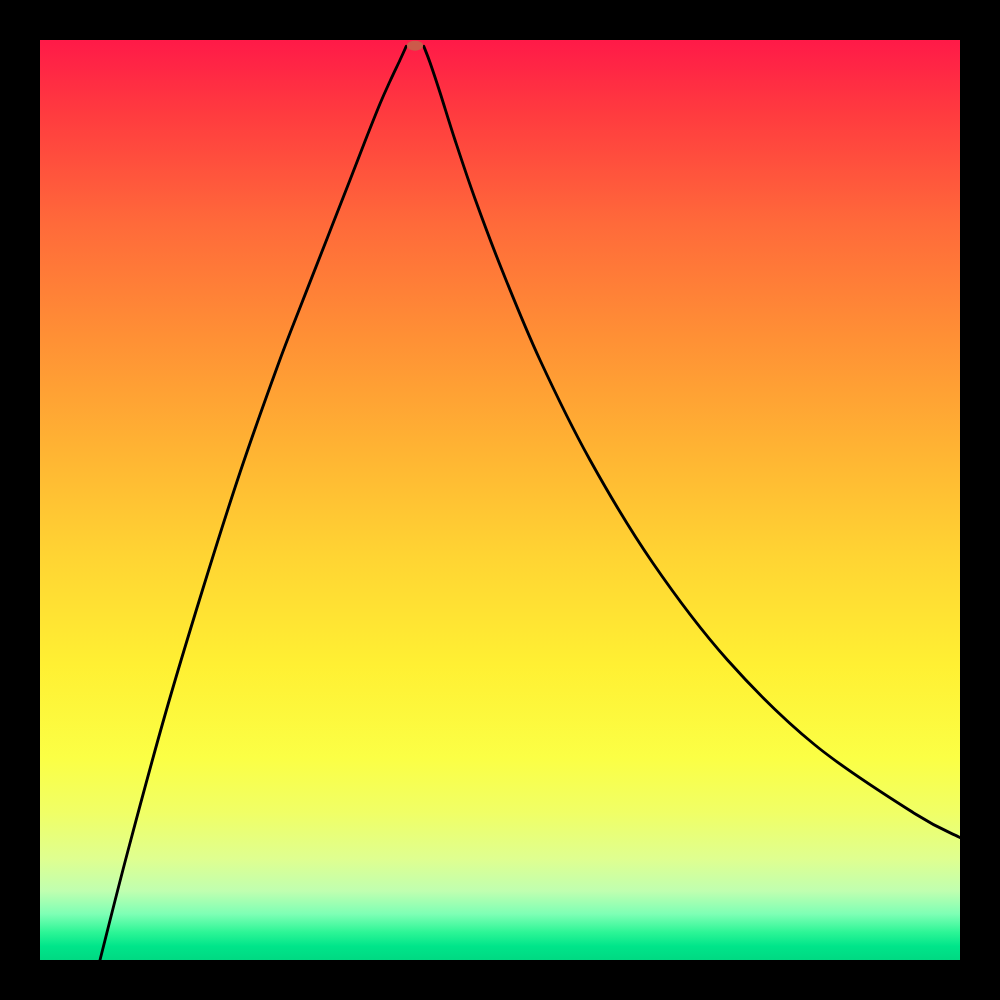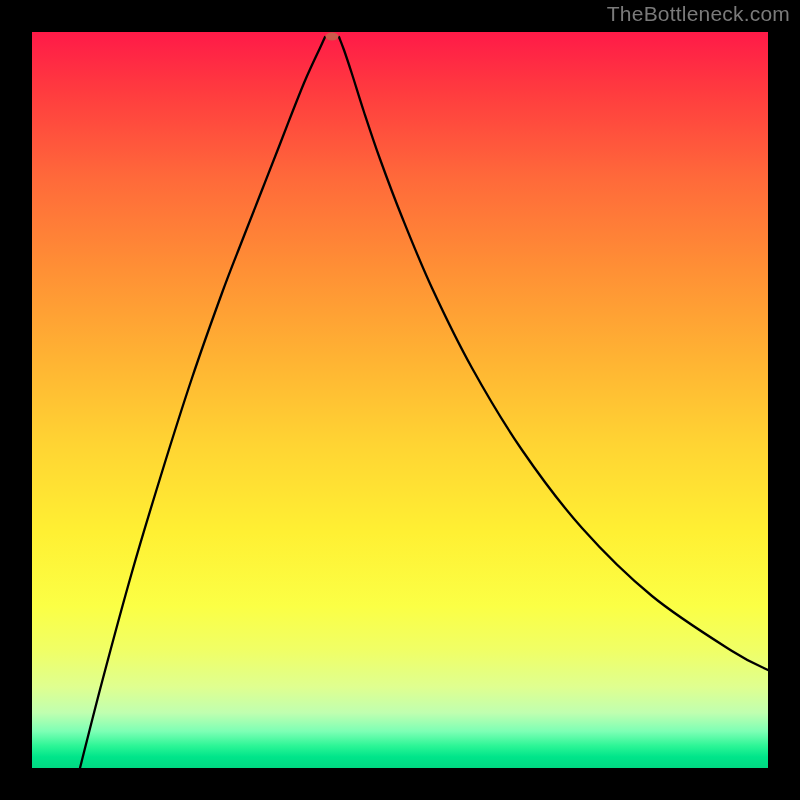--- a/index.html
+++ b/index.html
@@ -65,21 +65,20 @@
     font-size: 21px;
     font-weight: 400;
     letter-spacing: 0.2px;
     user-select: none;
   }
 </style>
 </head>
 <body>
 
 <div class="frame">
-  <div class="watermark">TheBottleneck.com</div>
   <div class="plot">
     <div class="gradient"></div>
     <div class="curve">
       <svg viewBox="0 0 736 736" preserveAspectRatio="none">
         <path id="path-left" fill="none" stroke="#000" stroke-width="2.3" stroke-linecap="round" d="M 48 736 C 51.67 721.67, 61.33 682.67, 70 650 C 78.67 617.33, 90.00 575.00, 100 540 C 110.00 505.00, 120.00 472.33, 130 440 C 140.00 407.67, 150.00 375.83, 160 346 C 170.00 316.17, 181.67 283.83, 190 261 C 198.33 238.17, 203.33 226.17, 210 209 C 216.67 191.83, 223.67 174.17, 230 158 C 236.33 141.83, 243.00 124.83, 248 112 C 253.00 99.17, 256.00 91.17, 260 81 C 264.00 70.83, 268.67 59.00, 272 51 C 275.33 43.00, 277.33 38.83, 280 33 C 282.67 27.17, 285.83 20.67, 288 16 C 290.17 11.33, 292.17 6.83, 293 5"></path>
         <path id="path-right" fill="none" stroke="#000" stroke-width="2.3" stroke-linecap="round" d="M 307 5 C 307.83 7.17, 309.83 11.83, 312 18 C 314.17 24.17, 316.67 31.67, 320 42 C 323.33 52.33, 327.33 65.83, 332 80 C 336.67 94.17, 341.67 109.50, 348 127 C 354.33 144.50, 361.33 163.50, 370 185 C 378.67 206.50, 388.33 230.83, 400 256 C 411.67 281.17, 425.00 309.00, 440 336 C 455.00 363.00, 471.67 391.33, 490 418 C 508.33 444.67, 528.33 471.67, 550 496 C 571.67 520.33, 595.00 543.50, 620 564 C 645.00 584.50, 680.67 606.67, 700 619 C 719.33 631.33, 730.00 634.83, 736 638"></path>
         <ellipse id="marker" fill="#cc5a4a" stroke="none" cx="300" cy="4.5" rx="6.5" ry="4"></ellipse>
       </svg>
     </div>
   </div>

